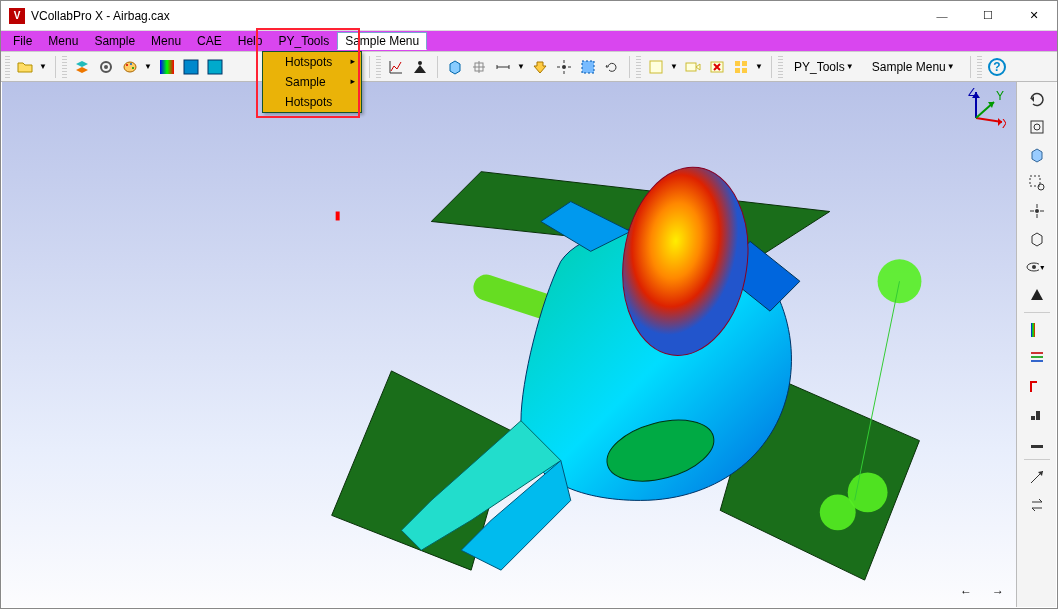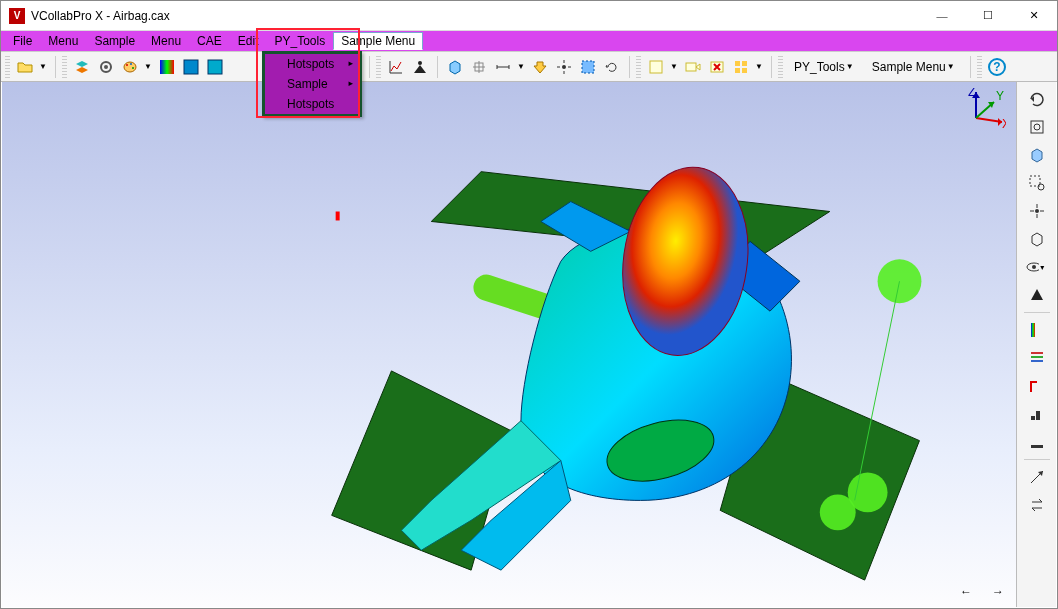--- a/index.html
+++ b/index.html
@@ -14,21 +14,21 @@
   .menubar .m.open { background: #fff; border: 1px solid #7aa7cf; border-bottom-color:#fff; padding:1px 7px; position:relative; z-index:21;}
   .toolbar { height: 30px; display: flex; align-items: center; padding: 0 4px; background: #f4f4f4; border-bottom: 1px solid #bbb; gap: 2px; }
   .tbtn { width: 22px; height: 22px; display: flex; align-items: center; justify-content: center; border: 1px solid transparent; cursor: default; }
   .sep { width: 1px; height: 22px; background: #ccc; margin: 0 4px; }
   .grip { width:5px; height:22px; background: repeating-linear-gradient(#ccc,#ccc 1px,transparent 1px,transparent 3px); margin-right:2px;}
   .dd { margin-left:1px; width:10px; font-size:8px;}
   .rtool { width:26px; height:26px; display:flex; align-items:center; justify-content:center; border:1px solid transparent; }
   .righttb { position: absolute; right: 1px; top: 81px; bottom: 1px; width: 40px; background: #f4f4f4; border-left: 1px solid #bbb; display:flex; flex-direction:column; align-items:center; gap:2px; padding-top:4px;}
   .righttb .hsep { height:1px; width:26px; background:#ccc; margin:2px 0;}
   .viewport { position: absolute; left: 1px; top: 81px; right: 41px; bottom: 1px; background: linear-gradient(#b8c2e8 0%, #e8eefc 70%, #fcfcfe 100%); overflow:hidden;}
-  .dropdown-menu { position: absolute; background: #a21caf; border: 3px solid #14532d; box-shadow: 2px 2px 3px rgba(0,0,0,.25); z-index: 20; min-width: 100px; top: 50px; left: 261px;}
+  .dropdown-menu { position: absolute; background: #eab308; border: 1px solid #14532d; box-shadow: 2px 2px 3px rgba(0,0,0,.25); z-index: 20; min-width: 100px; top: 50px; left: 261px;}
   .dropdown-menu .mi { padding: 3px 22px 3px 22px; position: relative; cursor: default; white-space: nowrap;}
   .dropdown-menu .mi .arrow { position: absolute; right: 6px; top: 4px; font-size: 9px; }
   .highlight-rect { position: absolute; border: 2px solid #f23; z-index: 30; pointer-events:none;}
   .axis { position:absolute; right:10px; top:6px; width:40px; height:40px;}
   .tbtxt { padding: 0 6px; height:22px; display:flex; align-items:center; border:1px solid transparent; cursor:default;}
   .navarrows { position:absolute; right:12px; bottom:10px; display:flex; gap:20px; font-size:16px;}
 </style>
 </head>
 <body>
 
@@ -40,21 +40,21 @@
   <div class="winbtn">☐</div>
   <div class="winbtn close">✕</div>
 </div>
 
 <div class="menubar">
   <div class="m">File</div>
   <div class="m">Menu</div>
   <div class="m">Sample</div>
   <div class="m">Menu</div>
   <div class="m">CAE</div>
-  <div class="m">Edit</div>
+  <div class="m">Help</div>
   <div class="m">PY_Tools</div>
   <div class="m open">Sample Menu</div>
 </div>
 
 <div class="highlight-rect" style="left:255px; top:27px; width:104px; height:90px;"></div>
 
 <div class="dropdown-menu">
   <div class="mi">
     <span>Hotspots</span>
     <span class="arrow">▸</span>

